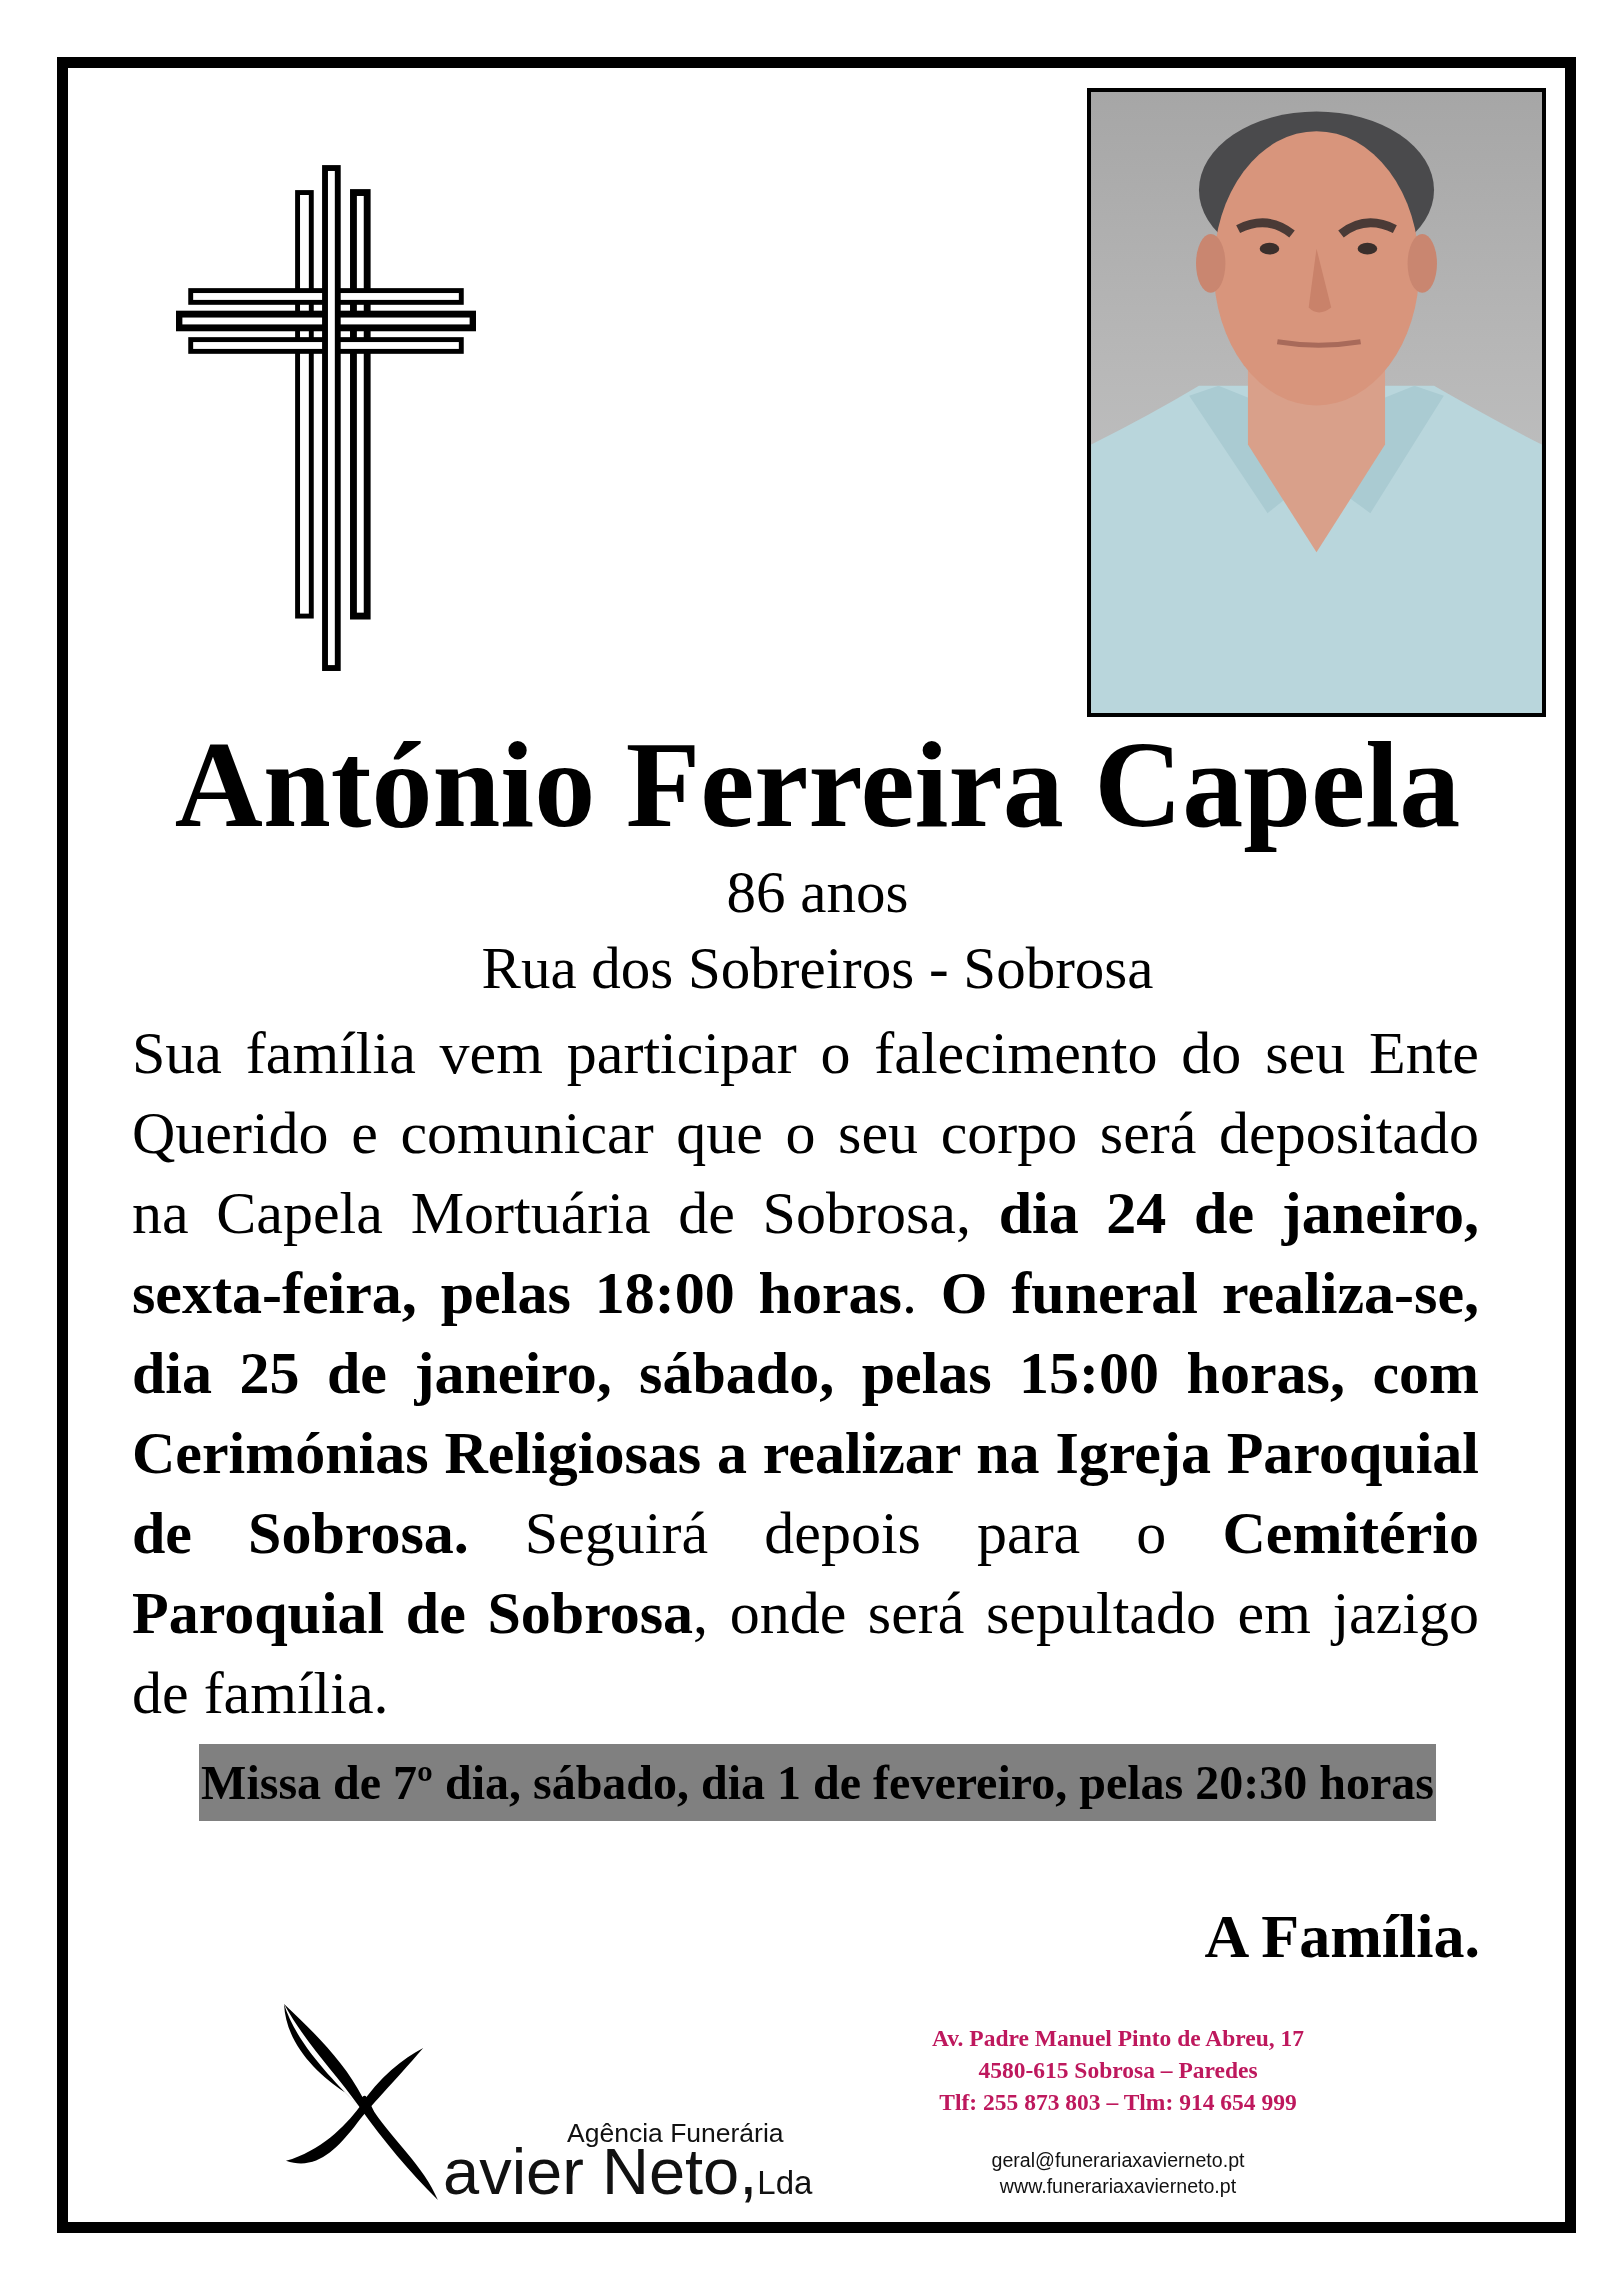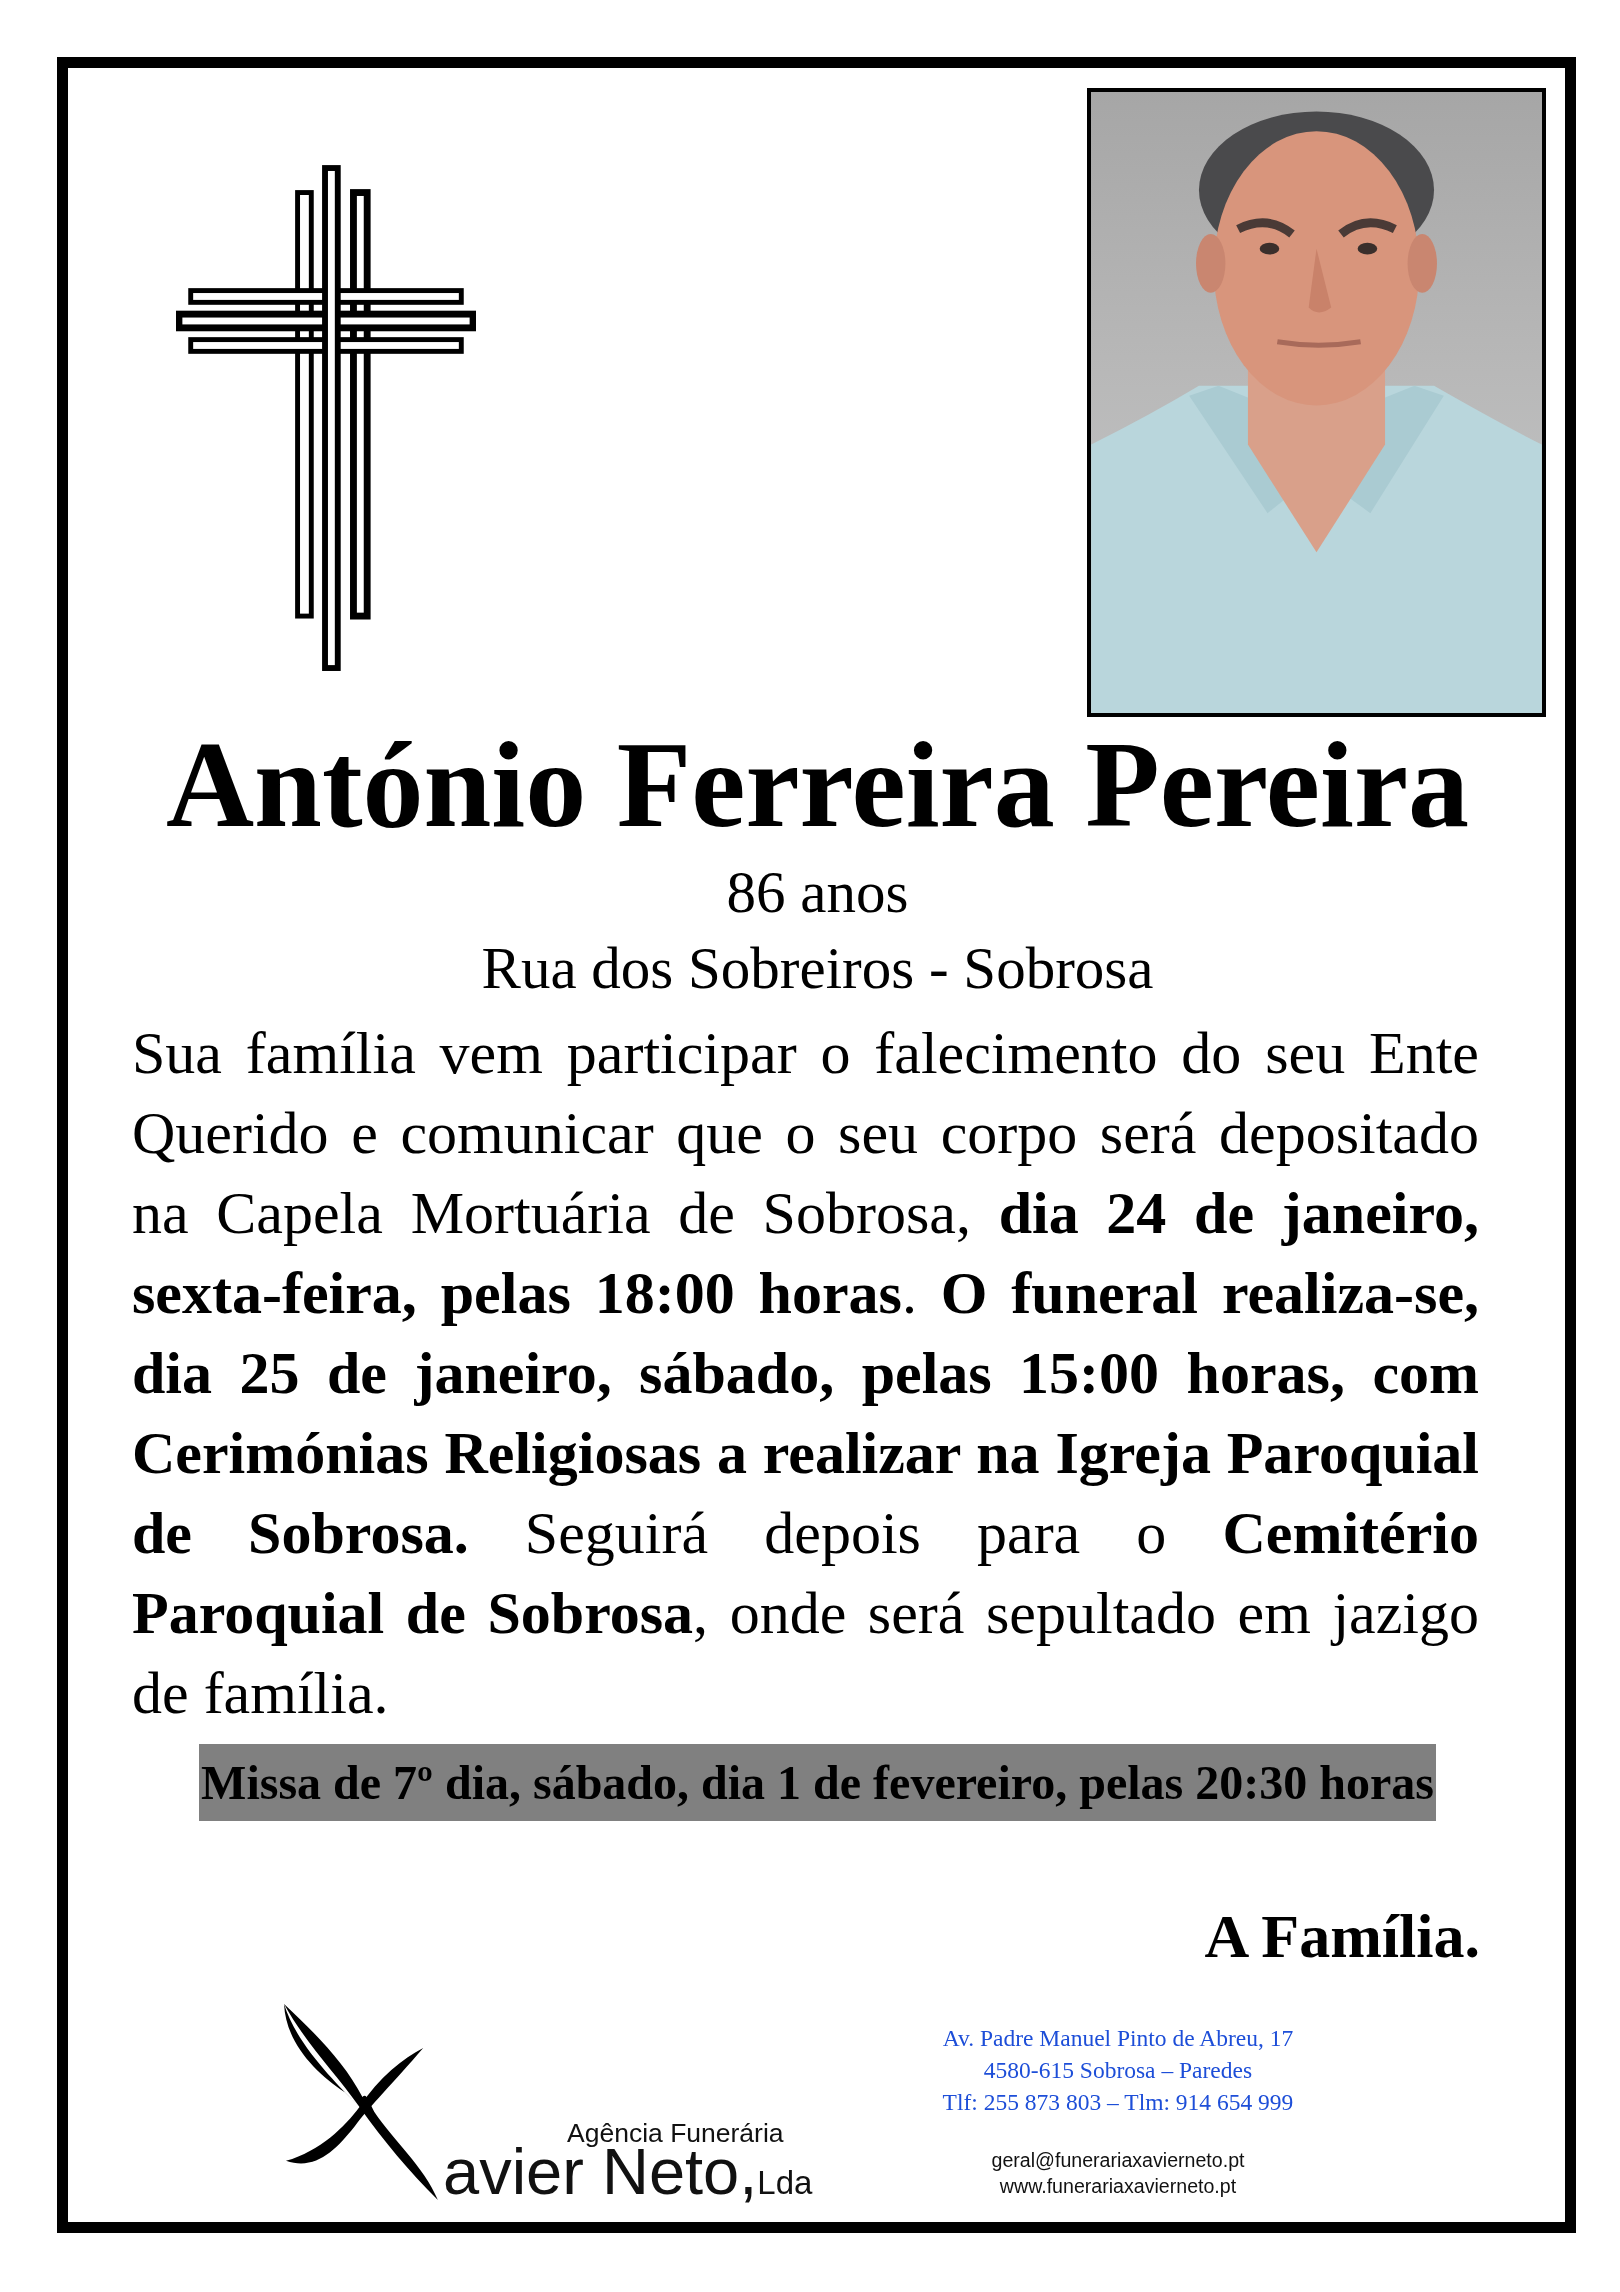--- a/index.html
+++ b/index.html
@@ -61,21 +61,21 @@
     left: 567px; top: 2102px; font-family: "Liberation Sans", "DejaVu Sans", sans-serif;
     font-size: 26.5px; color: #111; margin-top: 16px;
   }
   .agency-name {
     left: 443px; top: 2137px; font-family: "Liberation Sans", "DejaVu Sans", sans-serif;
     font-size: 65px; line-height: 69px; color: #111; white-space: nowrap;
   }
   .agency-name small { font-size: 33px; }
   .contact {
     left: 863px; top: 2022px; width: 510px; text-align: center;
-    font-weight: normal; font-size: 23.5px; line-height: 32px; color: #1d4ed8;
+    font-weight: bold; font-size: 23.5px; line-height: 32px; color: #be185d;
   }
   .web {
     left: 863px; top: 2148px; width: 510px; text-align: center;
     font-family: Liberation Sans, sans-serif;
     font-size: 19.6px; line-height: 25.5px; color: #111;
   }
 </style>
 </head>
 <body>
 
@@ -115,21 +115,21 @@
 
     <ellipse cx="182" cy="160" rx="10" ry="6" fill="#3a2f2c"></ellipse>
     <ellipse cx="282" cy="160" rx="10" ry="6" fill="#3a2f2c"></ellipse>
 
     <path d="M230 160 L222 220 Q232 230 245 220 Z" fill="#c9826a"></path>
 
     <path d="M190 255 Q232 262 275 255" stroke="#a86a5a" stroke-width="5" fill="none"></path>
   </svg>
 </div>
 
-<div class="abs name">António Ferreira Pereira</div>
+<div class="abs name">António Ferreira Capela</div>
 <div class="abs age">86 anos</div>
 <div class="abs address">Rua dos Sobreiros - Sobrosa</div>
 
 <div class="abs body-text"><span>Sua família vem participar o falecimento do seu Ente Querido e comunicar que o seu corpo será depositado na Capela Mortuária de Sobrosa, </span><b>dia 24 de janeiro, sexta-feira, pelas 18:00 horas</b><span>. </span><span class="ul">O funeral realiza-se, dia 25 de janeiro, sábado, pelas 15:00 horas, com Cerimónias Religiosas a realizar na Igreja Paroquial de Sobrosa.</span><span> Seguirá depois para o </span><b>Cemitério Paroquial de Sobrosa</b><span>, onde será sepultado em jazigo de família.</span></div>
 
 <div class="abs mass">
   <span>Missa de 7º dia, sábado, dia 1 de fevereiro, pelas 20:30 horas</span><br>
 </div>
 
 <div class="abs family">A Família.</div>

